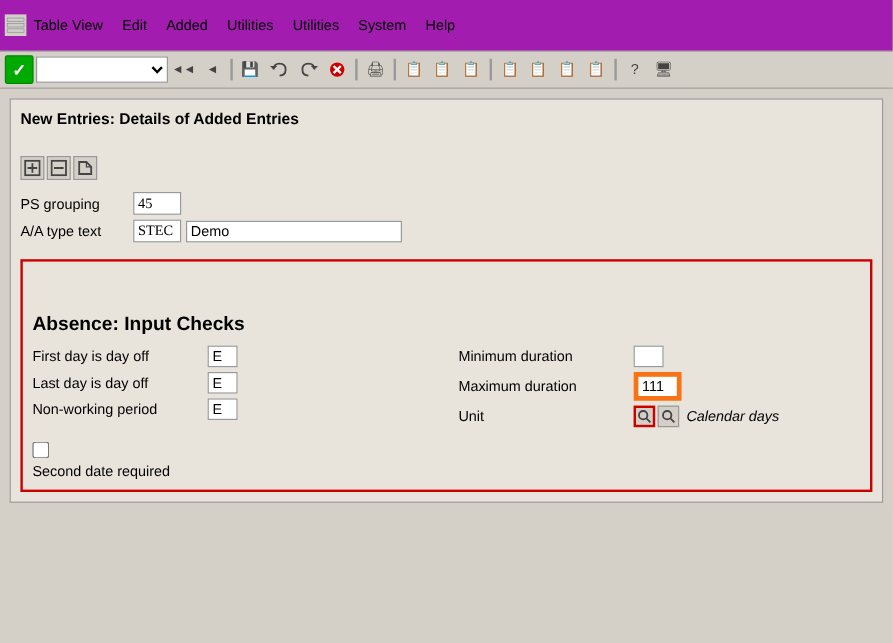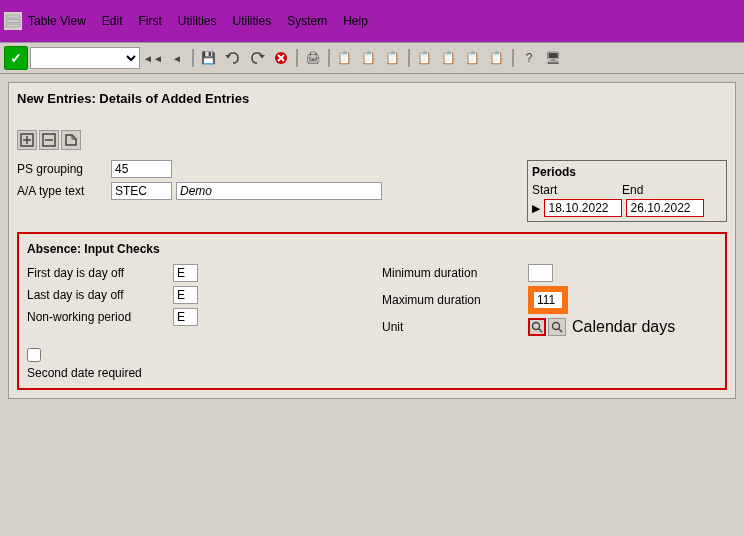--- a/index.html
+++ b/index.html
@@ -134,26 +134,26 @@
     }
 
     .form-input {
       border: 1px solid #999;
       background: white;
       padding: 1px 3px;
       font-size: 12px;
     }
 
     .input-small {
-      width: 61px;
+      width: 40px;
+      font-family: Liberation Serif, serif;
     }
 
     .input-medium {
-      width: 206px;
-      font-style: italic;
+      width: 180px;
     }
 
     
     .periods-box {
       border: 1px solid #666;
       padding: 4px;
       width: 200px;
       background: #e8e4dc;
     }
 
@@ -196,24 +196,25 @@
 
     
     .absence-section {
       border: 2px solid #cc0000;
       background: #e8e4dc;
       padding: 8px;
       margin-top: 8px;
     }
 
     .section-title {
-      font-size: 12px;
+      font-size: 16px;
       font-weight: bold;
       margin-bottom: 8px;
       color: #000;
+      margin-top: 36px;
     }
 
     .absence-grid {
       display: grid;
       grid-template-columns: 1fr 1fr;
       gap: 4px 20px;
     }
 
     .absence-row {
       display: flex;
@@ -229,21 +230,21 @@
 
     .absence-input {
       border: 1px solid #999;
       background: white;
       padding: 1px 3px;
       font-size: 12px;
       width: 25px;
     }
 
     .absence-input-wide {
-      border: 6px solid #f97316;
+      border: 4px solid #f97316;
       background: white;
       padding: 1px 3px;
       font-size: 12px;
       width: 40px;
     }
 
     .unit-lookup {
       display: flex;
       align-items: center;
       gap: 2px;
@@ -299,21 +300,21 @@
   <div class="menu-icon">
     <svg width="16" height="16" viewBox="0 0 16 16">
       <rect x="1" y="2" width="14" height="3" fill="#ccc" stroke="#888" stroke-width="0.5"></rect>
       <rect x="1" y="6.5" width="14" height="3" fill="#ccc" stroke="#888" stroke-width="0.5"></rect>
       <rect x="1" y="11" width="14" height="3" fill="#ccc" stroke="#888" stroke-width="0.5"></rect>
     </svg>
   </div>
   <div class="menu-items">
     <span class="menu-item">Table View</span>
     <span class="menu-item">Edit</span>
-    <span class="menu-item">First</span>
+    <span class="menu-item">Added</span>
     <span class="menu-item">Utilities</span>
     <span class="menu-item">Utilities</span>
     <span class="menu-item">System</span>
     <span class="menu-item">Help</span>
   </div>
 </div>
 
 <div class="toolbar">
 
   <div class="toolbar-btn" style="background:#00aa00; border-color:#008800; width:24px; height:24px; border-radius:2px;">
@@ -413,32 +414,20 @@
           <input class="form-input input-small" type="text" value="45" style="">
         </div>
 
         <div class="form-row">
           <span class="form-label">A/A type text</span>
           <input class="form-input input-small" type="text" value="STEC" style="">
           <input class="form-input input-medium" type="text" value="Demo" style="">
         </div>
       </div>
 
-      <div class="periods-box">
-        <div class="periods-title">Periods</div>
-        <div class="periods-header">
-          <span class="periods-col">Start</span>
-          <span class="periods-col">End</span>
-        </div>
-        <div class="periods-row">
-          <span class="periods-arrow">▶</span>
-          <input class="period-date" type="text" value="18.10.2022" style="">
-          <input class="period-date" type="text" value="26.10.2022" style="">
-        </div>
-      </div>
     </div>
 
     <div class="absence-section">
       <div class="section-title">Absence: Input Checks</div>
 
       <div class="absence-grid">
 
         <div>
 
           <div class="absence-row">
@@ -477,21 +466,21 @@
                   <circle cx="5" cy="5" r="3.5" fill="none" stroke="#444" stroke-width="1.5"></circle>
                   <line x1="7.5" y1="7.5" x2="11" y2="11" stroke="#444" stroke-width="1.5"></line>
                 </svg>
               </div>
               <div class="lookup-btn2">
                 <svg width="12" height="12" viewBox="0 0 12 12">
                   <circle cx="5" cy="5" r="3.5" fill="none" stroke="#444" stroke-width="1.5"></circle>
                   <line x1="7.5" y1="7.5" x2="11" y2="11" stroke="#444" stroke-width="1.5"></line>
                 </svg>
               </div>
-              <span style="margin-left:4px; font-size:16px;">Calendar days</span>
+              <span style="margin-left:4px; font-size:12px;font-style:italic;">Calendar days</span>
             </div>
           </div>
         </div>
       </div>
 
       <div class="checkbox-row">
         <input type="checkbox" style="width: 14px; height: 14px; cursor: pointer;">
         <span class="checkbox-label">Second date required</span>
       </div>
 

